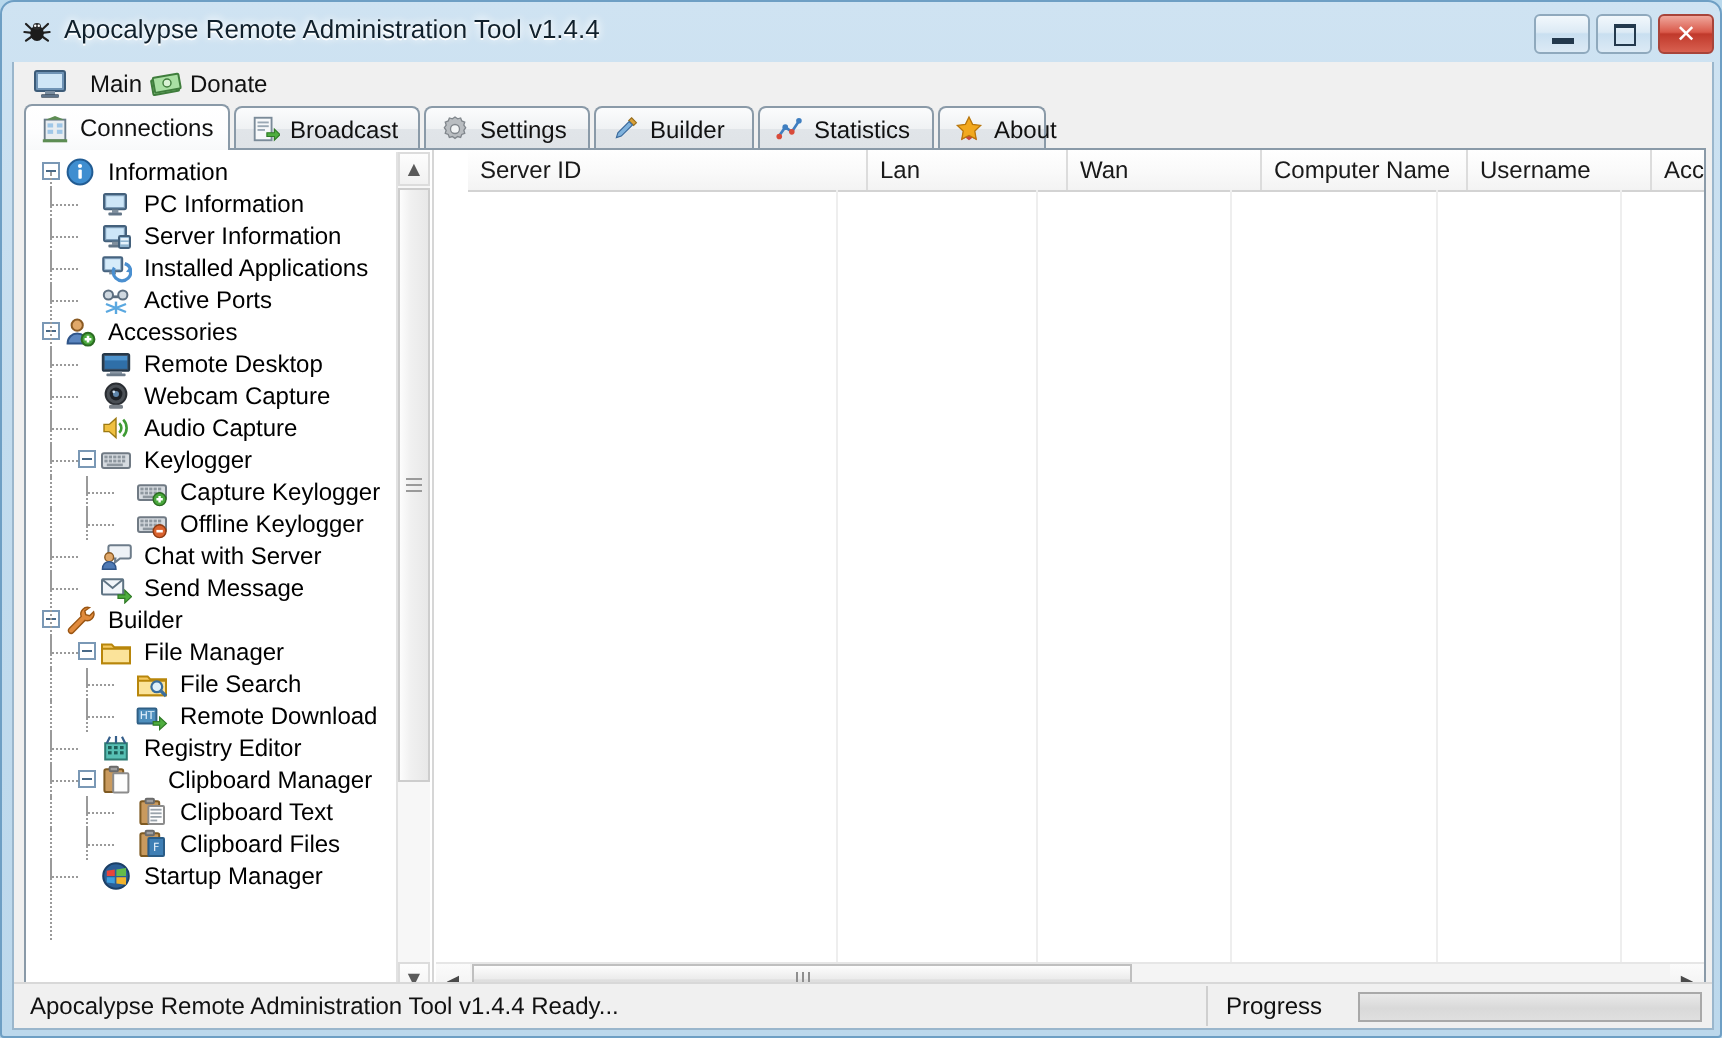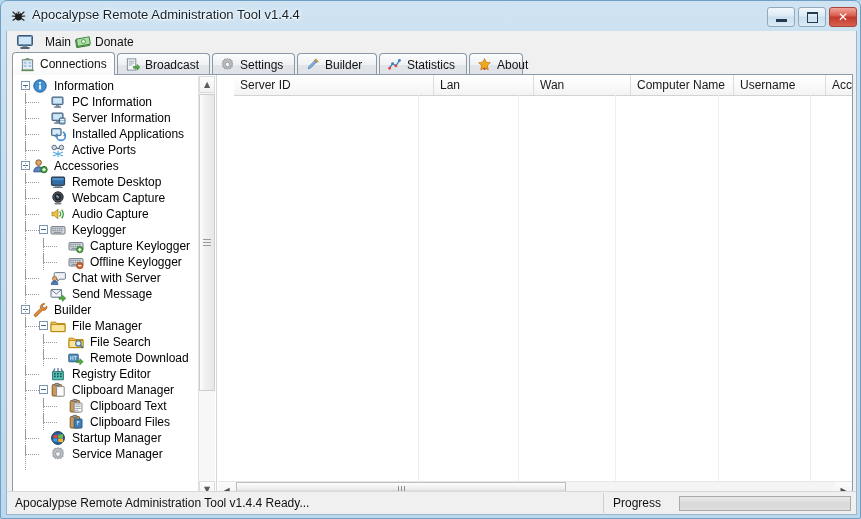--- a/index.html
+++ b/index.html
@@ -642,21 +642,21 @@
             <div class="tnode">
               <span class="dotline" style="left:12px;top:0;height:16px;"></span>
               <span class="dashline" style="left:12px;top:8px;width:14px;"></span>
               <span class="dotline" style="left:12px;top:0;height:9px;"></span>
               <span class="expander" style="left:26px;"></span>
               <span class="ticon" style="position:absolute;left:37px;top:0;"><svg width="16" height="16" viewBox="0 0 16 16">
                   <rect x="2.2" y="2.6" width="9.4" height="11.4" rx="0.9" fill="#c99a5e" stroke="#7e5a22"></rect>
                   <rect x="4.8" y="1.4" width="4.2" height="2.2" rx="0.6" fill="#9e9e9e" stroke="#6b6b6b"></rect>
                   <rect x="6.6" y="4.6" width="7.6" height="9.6" rx="0.5" fill="#fdfdfd" stroke="#8c8c8c"></rect>
                 </svg></span>
-              <span class="tlabel" style="position:absolute;left:56px;top:0;line-height:16px;">Clipboard Manager</span>
+              <span class="tlabel" style="position:absolute;left:68px;top:0;line-height:16px;">Clipboard Manager</span>
             </div>
             <div class="tnode">
               <span class="dotline" style="left:12px;top:0;height:16px;"></span>
               <span class="dotline" style="left:30px;top:0;height:16px;"></span>
               <span class="dashline" style="left:30px;top:8px;width:14px;"></span>
               <span class="dotline" style="left:30px;top:0;height:9px;"></span>
               <span class="ticon" style="position:absolute;left:55px;top:0;"><svg width="16" height="16" viewBox="0 0 16 16">
                   <rect x="2.2" y="2.6" width="9.4" height="11.4" rx="0.9" fill="#c99a5e" stroke="#7e5a22"></rect>
                   <rect x="4.8" y="1.4" width="4.2" height="2.2" rx="0.6" fill="#9e9e9e" stroke="#6b6b6b"></rect>
                   <rect x="6.2" y="5" width="7.8" height="9" rx="0.5" fill="#fdfdfd" stroke="#8c8c8c"></rect>
@@ -688,32 +688,20 @@
               <span class="dotline" style="left:12px;top:0;height:9px;"></span>
               <span class="ticon" style="position:absolute;left:37px;top:0;"><svg width="16" height="16" viewBox="0 0 16 16">
                   <circle cx="8" cy="8" r="6.4" fill="#2b5f96" stroke="#1b3f66"></circle>
                   <path d="M3.4 5.4 L7.4 4.8 V8 H3.4 z" fill="#e8453a"></path>
                   <path d="M8.2 4.7 L13 4 V8 H8.2 z" fill="#64bb4a"></path>
                   <path d="M3.4 8.6 H7.4 V11.8 L3.4 11.2 z" fill="#3d9ede"></path>
                   <path d="M8.2 8.6 H13 V12.4 L8.2 11.8 z" fill="#f3b32b"></path>
                 </svg></span>
               <span class="tlabel" style="position:absolute;left:56px;top:0;line-height:16px;">Startup Manager</span>
             </div>
-            <div class="tnode">
-              <span class="dotline" style="left:12px;top:0;height:16px;"></span>
-              <span class="dashline" style="left:12px;top:8px;width:14px;"></span>
-              <span class="dotline" style="left:12px;top:0;height:9px;"></span>
-              <span class="ticon" style="position:absolute;left:37px;top:0;"><svg width="16" height="16" viewBox="0 0 16 16">
-                  <g fill="#b9bdc1" stroke="#80868c" stroke-width="0.7">
-                    <path d="M8 1.6 l1.4 1 1.6-.5 .6 1.6 1.6 .6 -.5 1.6 1 1.4 -1 1.4 .5 1.6 -1.6 .6 -.6 1.6 -1.6-.5 -1.4 1 -1.4-1 -1.6 .5 -.6-1.6 -1.6-.6 .5-1.6 -1-1.4 1-1.4 -.5-1.6 1.6-.6 .6-1.6 1.6 .5 z"></path>
-                  </g>
-                  <circle cx="8" cy="8" r="2.4" fill="#f2f4f5" stroke="#80868c" stroke-width="0.7"></circle>
-                </svg></span>
-              <span class="tlabel" style="position:absolute;left:56px;top:0;line-height:16px;">Service Manager</span>
-            </div>
             <span class="dotline" style="left: 12px; top: 8px; height: 384px;"></span>
           </div>
 
         <div id="tree-sb">
           <div class="sb-arrow" id="tree-sb-up">▲</div>
           <div id="tree-sb-thumb">
             <span class="grip"></span>
           </div>
           <div class="sb-arrow" id="tree-sb-down">▼</div>
         </div>

